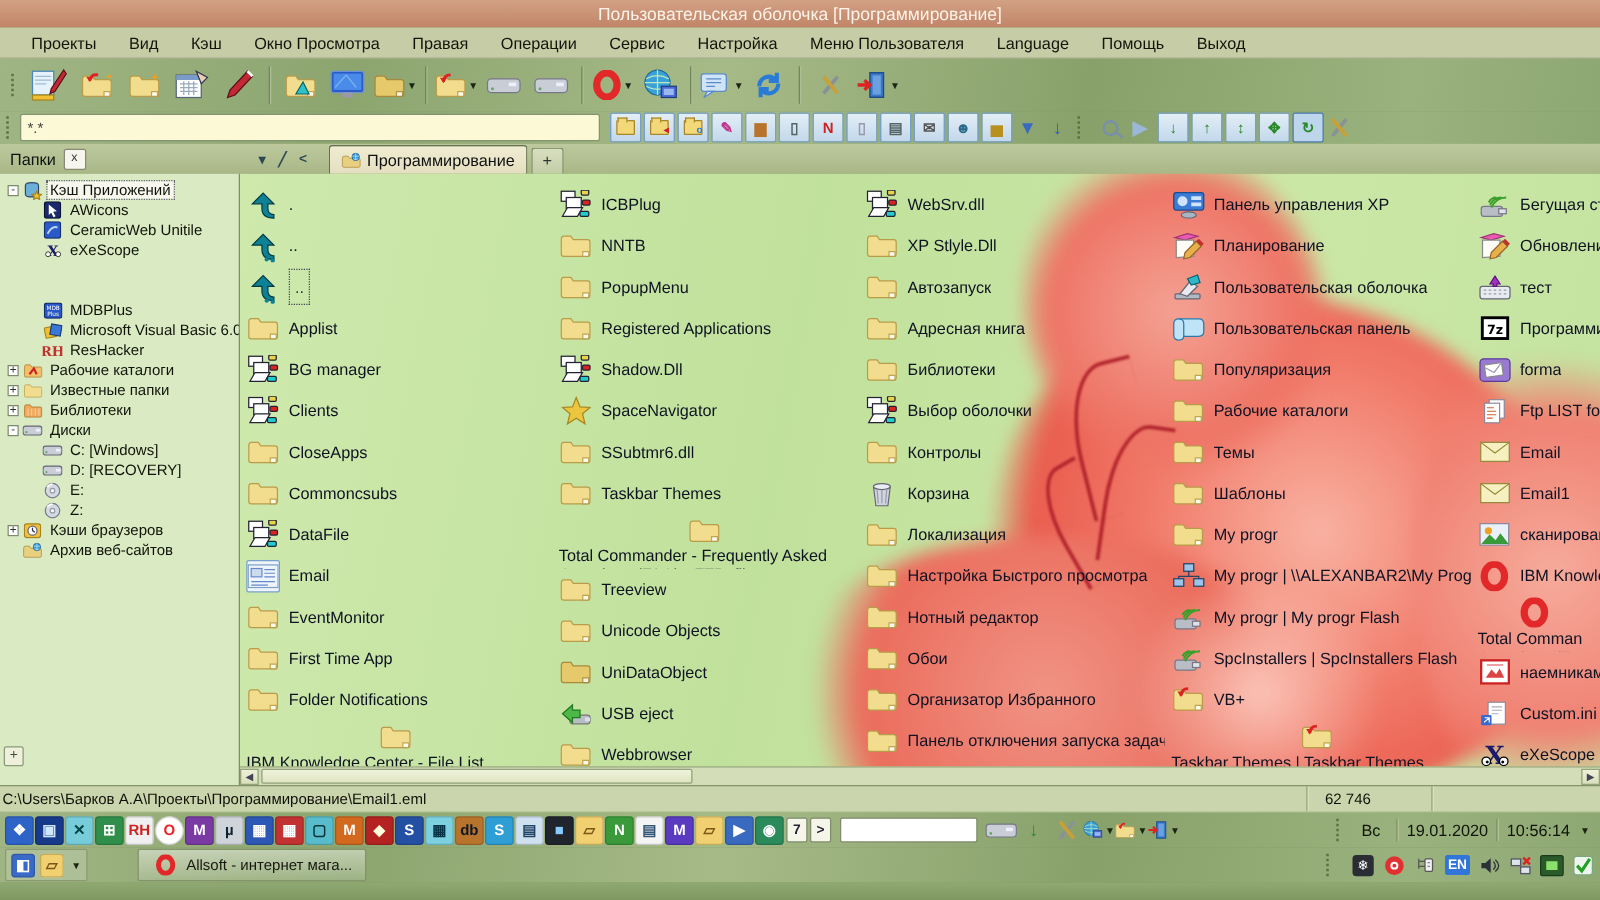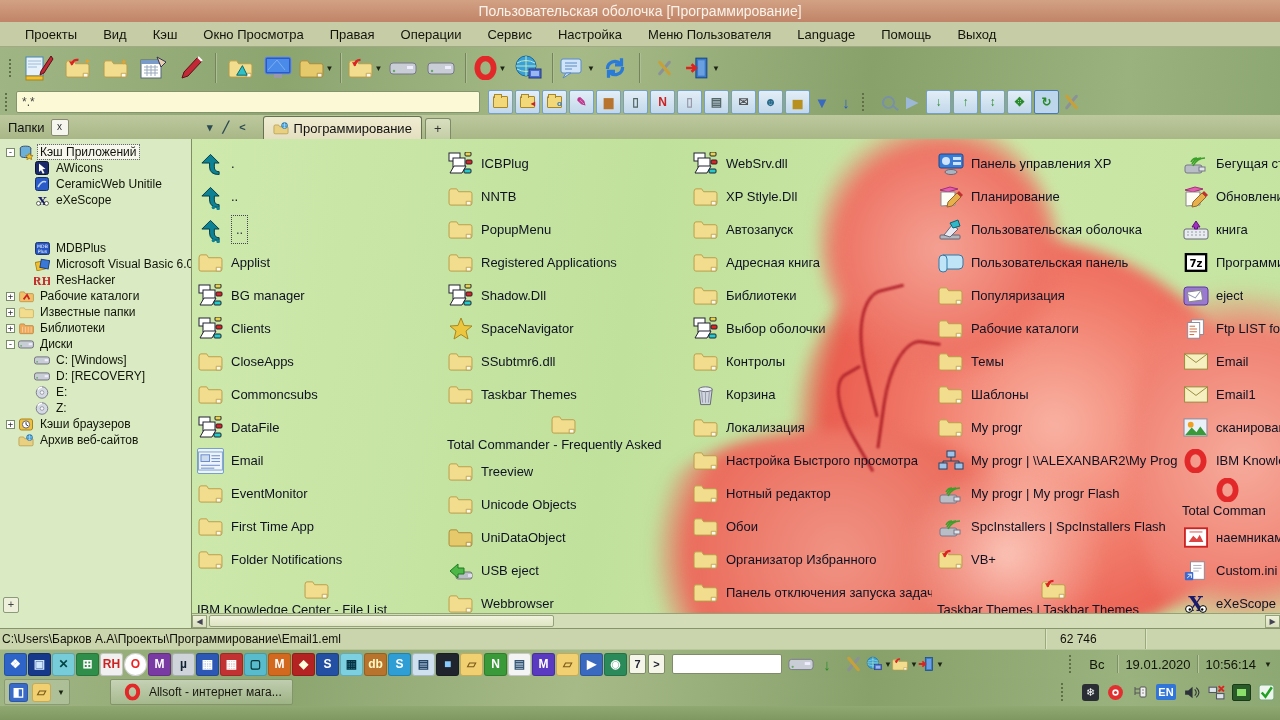--- a/index.html
+++ b/index.html
@@ -1090,40 +1090,40 @@
             <div class="flabel">Обновления</div>
           </div>
           <div class="fitem">
             <span class="ficon">
               <svg width="26" height="22" viewBox="0 0 26 22">
                 <rect x="1" y="10" width="24" height="10" rx="2" fill="#e8ecf0" stroke="#667"></rect>
                 <path d="M4 13 h2 M8 13 h2 M12 13 h2 M16 13 h2 M20 13 h2 M4 16 h2 M8 16 h2 M12 16 h2 M16 16 h2 M20 16 h2" stroke="#99a"></path>
                 <path d="M9 8 L13 2 L17 8 H14.5 V10 H11.5 V8 Z" fill="#a030c0" stroke="#601080"></path>
               </svg>
             </span>
-            <div class="flabel">книга</div>
+            <div class="flabel">тест</div>
           </div>
           <div class="fitem">
             <span class="ficon">
               <svg width="24" height="21" viewBox="0 0 26 22">
                 <rect x="2" y="2" width="22" height="18" fill="#fff" stroke="#000" stroke-width="2.5"></rect>
                 <text x="13" y="16" font-size="11" font-weight="bold" text-anchor="middle" fill="#000" font-family="DejaVu Sans,sans-serif">7z</text>
               </svg>
             </span>
             <div class="flabel">Программиро</div>
           </div>
           <div class="fitem">
             <span class="ficon">
               <svg width="26" height="22" viewBox="0 0 26 22">
                 <rect x="1" y="2" width="24" height="18" rx="3" fill="#9a7ad0" stroke="#5a3a9a"></rect>
                 <rect x="5" y="6" width="14" height="10" fill="#fff" stroke="#888" transform="rotate(-8 12 11)"></rect>
                 <path d="M5 8 L12 13 L19 6" stroke="#99b" fill="none" transform="rotate(-8 12 11)"></path>
               </svg>
             </span>
-            <div class="flabel">eject</div>
+            <div class="flabel">forma</div>
           </div>
           <div class="fitem">
             <span class="ficon">
               <svg width="24" height="22" viewBox="0 0 26 22">
                 <rect x="8" y="1" width="13" height="16" fill="#fff" stroke="#889"></rect>
                 <rect x="4" y="4" width="13" height="17" fill="#fff" stroke="#889"></rect>
                 <path d="M6 8 h6 M6 11 h8 M6 14 h8 M6 17 h5" stroke="#d06030"></path>
               </svg>
             </span>
             <div class="flabel">Ftp LIST forma</div>
@@ -1229,21 +1229,21 @@
     <span class="qicon" style="color: rgb(238, 34, 34); background: rgb(255, 255, 255); border-radius: 50%;">O</span>
     <span class="qicon" style="color: rgb(255, 255, 255); background: rgb(122, 58, 164);">M</span>
     <span class="qicon" style="color: rgb(17, 34, 51); background: rgb(207, 212, 218);">µ</span>
     <span class="qicon" style="color: rgb(255, 255, 255); background: rgb(44, 87, 180);">▦</span>
     <span class="qicon" style="color: rgb(255, 255, 255); background: rgb(194, 50, 50);">▦</span>
     <span class="qicon" style="color: rgb(0, 51, 51); background: rgb(88, 188, 204);">▢</span>
     <span class="qicon" style="color: rgb(255, 255, 255); background: rgb(210, 105, 30);">M</span>
     <span class="qicon" style="color: rgb(255, 255, 221); background: rgb(180, 34, 34);">◆</span>
     <span class="qicon" style="color: rgb(255, 255, 255); background: rgb(36, 80, 164);">S</span>
     <span class="qicon" style="color: rgb(0, 51, 68); background: rgb(124, 208, 224);">▦</span>
-    <span class="qicon" style="color: #fef9c3; background: rgb(184, 116, 44);">db</span>
+    <span class="qicon" style="color: #0f172a; background: rgb(184, 116, 44);">db</span>
     <span class="qicon" style="color: rgb(255, 255, 255); background: rgb(46, 158, 212);">S</span>
     <span class="qicon" style="color: rgb(34, 68, 102); background: rgb(207, 224, 238);">▤</span>
     <span class="qicon" style="color: rgb(136, 204, 255); background: rgb(32, 36, 44);">■</span>
     <span class="qicon" style="color: rgb(122, 90, 26); background: rgb(240, 208, 112);">▱</span>
     <span class="qicon" style="color: rgb(255, 255, 255); background: rgb(58, 154, 58);">N</span>
     <span class="qicon" style="color: rgb(51, 85, 119); background: rgb(244, 244, 244);">▤</span>
     <span class="qicon" style="color: rgb(255, 255, 255); background: rgb(90, 58, 192);">M</span>
     <span class="qicon" style="color: rgb(122, 90, 26); background: rgb(240, 208, 112);">▱</span>
     <span class="qicon" style="color: rgb(255, 255, 255); background: rgb(58, 106, 192);">▶</span>
     <span class="qicon" style="color: rgb(255, 255, 255); background: rgb(42, 138, 90);">◉</span>

